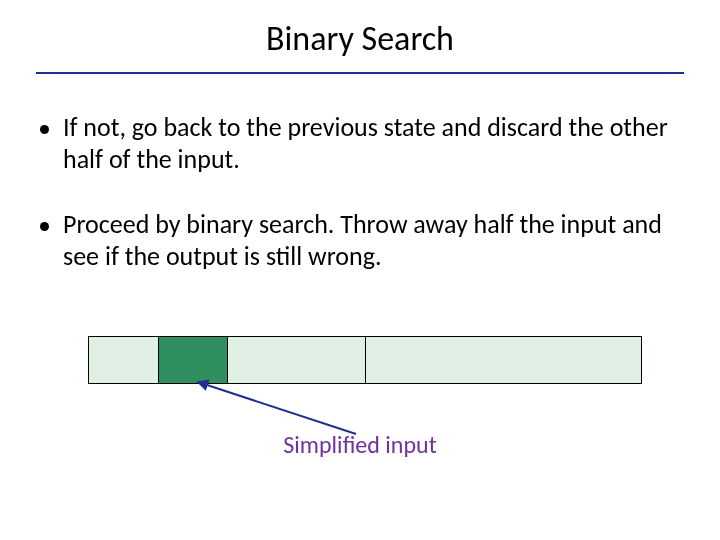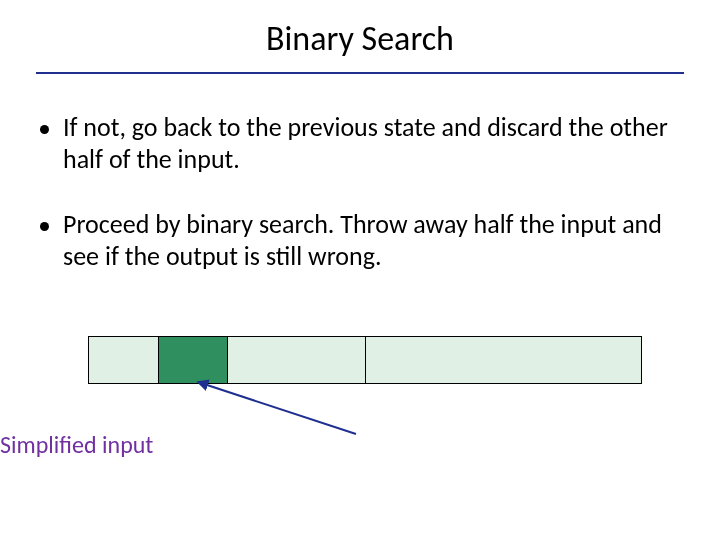--- a/index.html
+++ b/index.html
@@ -8,21 +8,21 @@
   .rule{position:absolute;top:72px;left:36px;width:648px;height:0;border-top:2.5px solid #1f2f8f}
   .body{position:absolute;top:112px;left:40px;width:640px}
   .bullet{display:flex;align-items:flex-start;margin-bottom:34px}
   .dot{width:9px;min-width:9px;height:9px;border-radius:50%;background:#000;margin-top:13px;margin-right:14px}
   .txt{font-size:26px;line-height:1.22}
   .diagram{position:absolute;top:336px;left:88px}
   .bar{width:552px;height:46px;background:#e0f0e4;border:1.5px solid #000;position:relative}
   .seg-line{position:absolute;top:0;bottom:0;border-left:1.5px solid #000}
   .highlight{position:absolute;top:0;height:100%;background:#2f8f5f}
   .arrow-svg{position:absolute;top:378px;left:196px;pointer-events:none}
-  .caption{position:absolute;top:430px;left:0;width:720px;font-size:24px;color:#7030a0}
+  .caption{position:absolute;top:430px;left:0;width:720px;text-align:center;font-size:24px;color:#7030a0}
 </style>
 </head>
 <body>
 
 <div class="slide">
   <div class="title">Binary Search</div>
   <div class="rule"></div>
 
   <div class="body">
     <div class="bullet">

